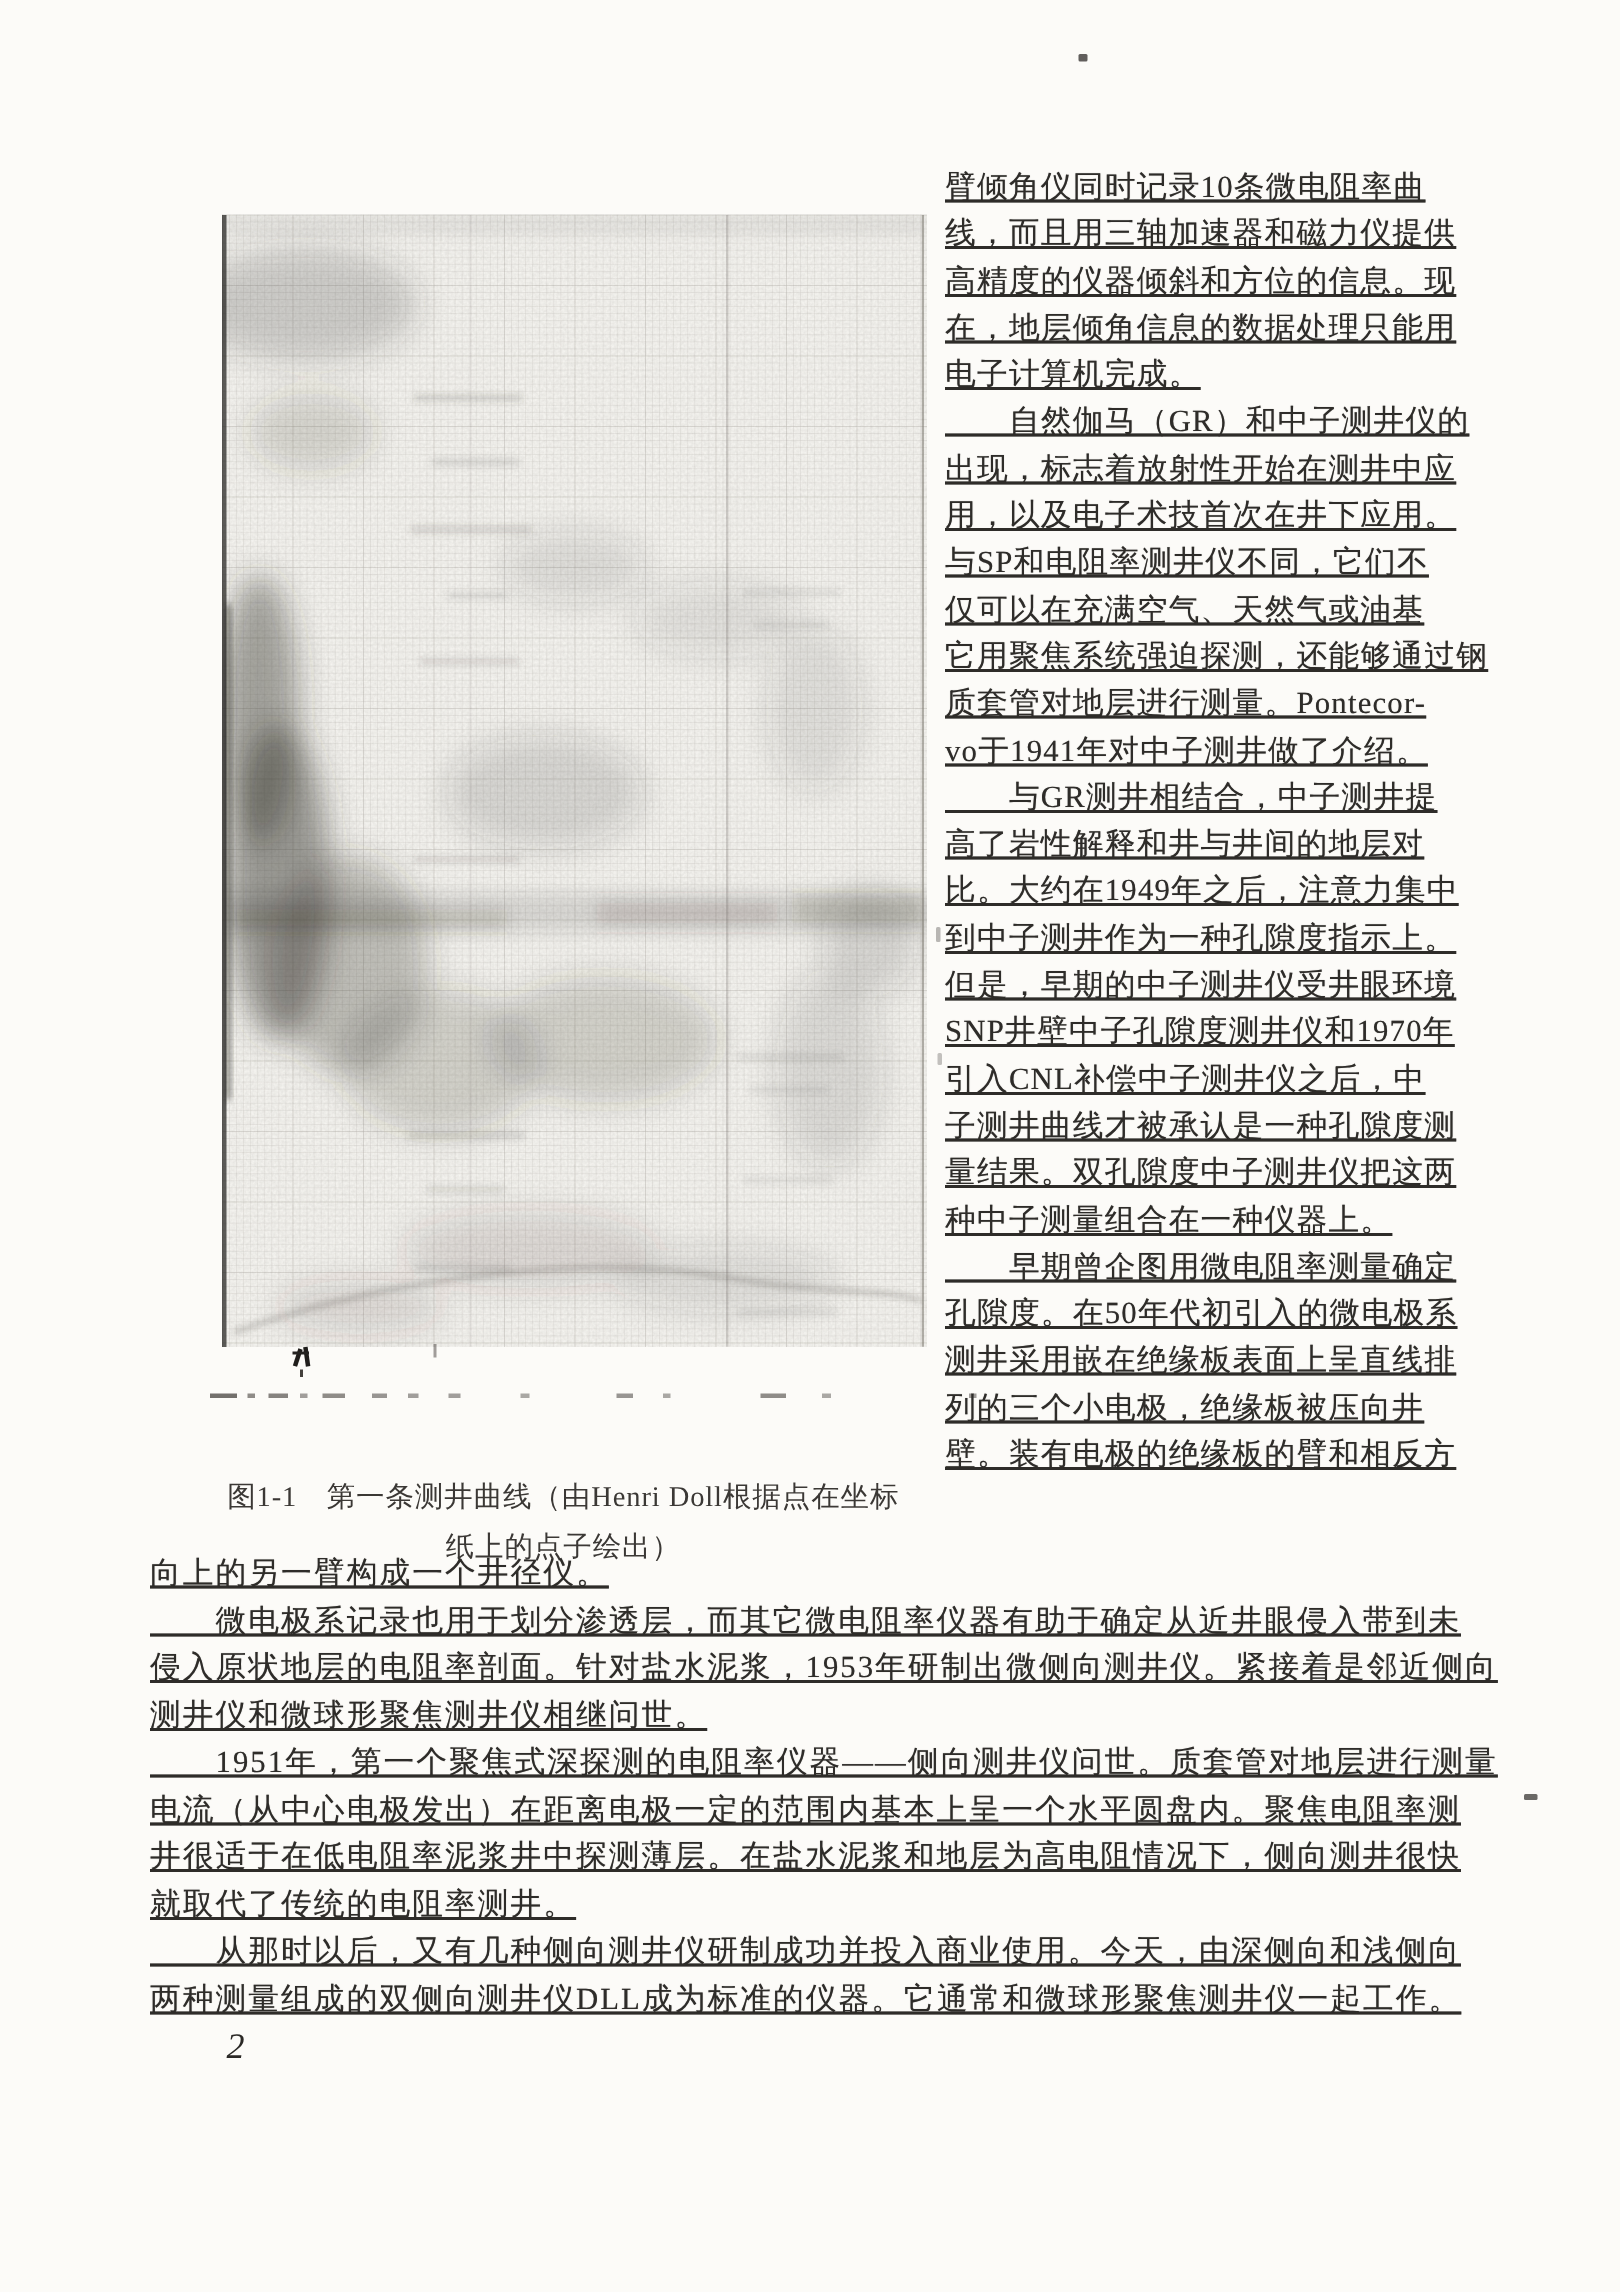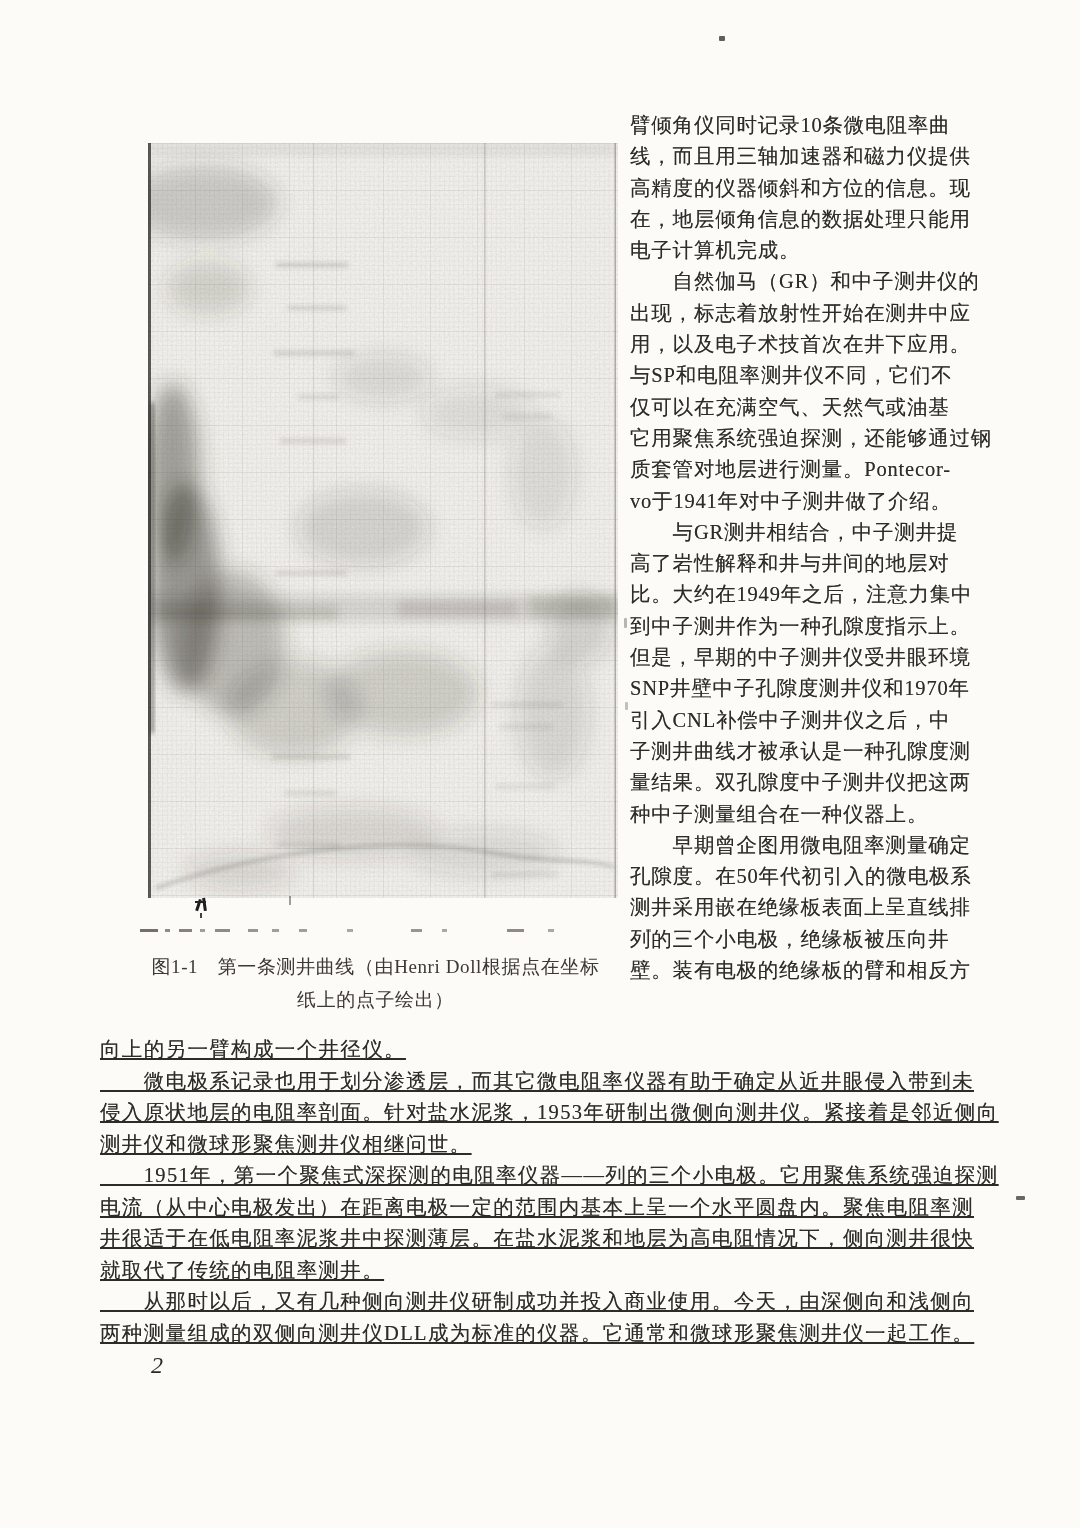--- a/index.html
+++ b/index.html
@@ -22,32 +22,33 @@
   .fig-mark{position:absolute;left:194px;top:898px;width:18px;height:20px;}
   .fig-mark .m1{position:absolute;left:3px;top:1px;width:2.5px;height:12px;background:#1f1d1b;transform:rotate(18deg);}
   .fig-mark .m2{position:absolute;left:9px;top:0;width:2.5px;height:13px;background:#1f1d1b;transform:rotate(-8deg);}
   .fig-mark .m3{position:absolute;left:1px;top:3px;width:11px;height:2px;background:#242220;}
   .fig-mark .m4{position:absolute;left:6px;top:15px;width:2px;height:5px;background:#44403c;}
   .fig-tick{position:absolute;left:289px;top:896px;width:2px;height:9px;background:#55514c;opacity:.55;}
   .dash-row{position:absolute;left:140px;top:927px;width:530px;height:8px;}
   .dash-row span{display:inline-block;vertical-align:top;background:#46423e;height:3px;margin-top:2px;}
   
   .caption{
-    position:absolute;left:118px;top:950px;width:515px;
+    position:absolute;left:118px;top:982px;width:515px;
     text-align:center;
   }
   .cap-line{
     font-size:19px;line-height:33px;letter-spacing:.6px;
     color:#3b3835;white-space:nowrap;
   }
   
   .right-col{position:absolute;left:630px;top:110px;width:350px;}
   .right-col .line{
     font-size:20.5px;line-height:31.3px;letter-spacing:.8px;
     white-space:nowrap;
+    text-decoration:underline;
   }
   
   .body-text{position:absolute;left:100px;top:1034px;width:890px;}
   .body-text .line{
     font-size:20.5px;line-height:31.5px;letter-spacing:1.35px;
     white-space:nowrap;
     text-decoration:underline;
   }
   .line{text-shadow:0 0 .5px rgba(46,44,41,.55);}
   
@@ -199,21 +200,21 @@
     <div class="line">测井采用嵌在绝缘板表面上呈直线排</div>
     <div class="line">列的三个小电极，绝缘板被压向井</div>
     <div class="line">壁。装有电极的绝缘板的臂和相反方</div>
   </div>
 
   <div class="body-text">
     <div class="line">向上的另一臂构成一个井径仪。</div>
     <div class="line">　　微电极系记录也用于划分渗透层，而其它微电阻率仪器有助于确定从近井眼侵入带到未</div>
     <div class="line">侵入原状地层的电阻率剖面。针对盐水泥浆，1953年研制出微侧向测井仪。紧接着是邻近侧向</div>
     <div class="line">测井仪和微球形聚焦测井仪相继问世。</div>
-    <div class="line">　　1951年，第一个聚焦式深探测的电阻率仪器——列的三个小电极。它用聚焦系统强迫探测</div>
+    <div class="line">　　1951年，第一个聚焦式深探测的电阻率仪器——侧向测井仪问世。质套管对地层进行测量</div>
     <div class="line">电流（从中心电极发出）在距离电极一定的范围内基本上呈一个水平圆盘内。聚焦电阻率测</div>
     <div class="line">井很适于在低电阻率泥浆井中探测薄层。在盐水泥浆和地层为高电阻情况下，侧向测井很快</div>
     <div class="line">就取代了传统的电阻率测井。</div>
     <div class="line">　　从那时以后，又有几种侧向测井仪研制成功并投入商业使用。今天，由深侧向和浅侧向</div>
     <div class="line">两种测量组成的双侧向测井仪DLL成为标准的仪器。它通常和微球形聚焦测井仪一起工作。</div>
   </div>
 
   <div class="page-number">2</div>
 
 </div>

